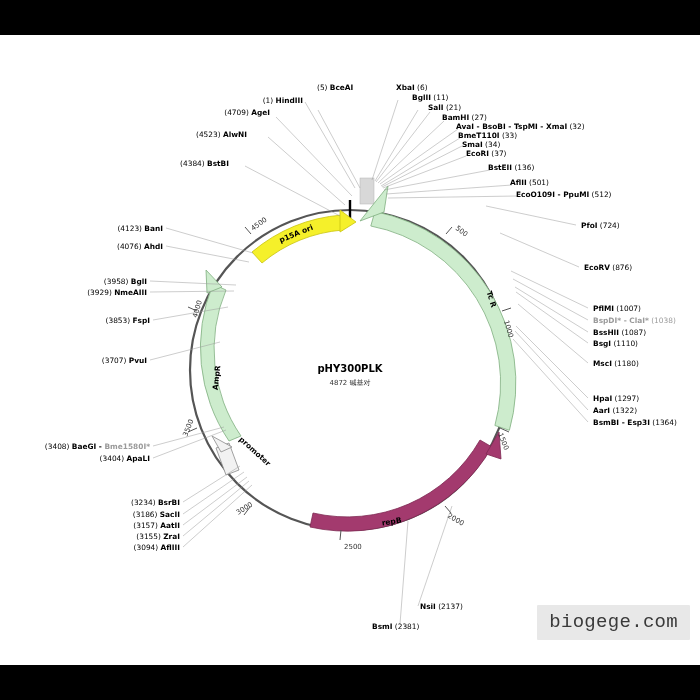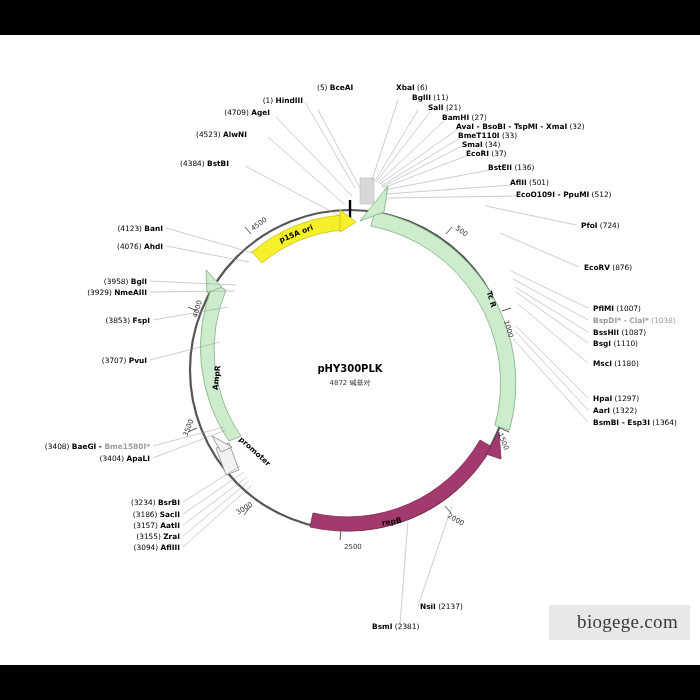--- a/index.html
+++ b/index.html
@@ -15,23 +15,23 @@
   }
   #bar-top{top:0;}
   #bar-bottom{bottom:0;}
   #canvas{
     position:absolute;top:0;left:0;width:700px;height:700px;
   }
   .wm{
     position:absolute;right:10px;bottom:60px;
     background:#e8e8e8;
     color:#3a3a3a;
-    font-family:Liberation Serif, serif;
+    font-family:Liberation Mono, monospace;
     font-size:19px;
-    padding:6px 12px 7px 28px;
+    padding:6px 12px 7px 12px;
     letter-spacing:0.3px;
     border-radius:1px;
   }
   svg text{ font-family:"DejaVu Sans", sans-serif; }
   .lbl{ font-size:7.4px; fill:#000000; }
   .tick-lbl{ font-size:7px; fill:#333333; }
   .feat-lbl{ font-size:7.5px; fill:#000000; font-weight:bold;}
   .plasmid-name{ font-size:10px; fill:#000000; font-weight:bold; }
   .plasmid-size{ font-size:7px; fill:#333333; }
   .leader{ stroke:#9a9a9a; stroke-width:0.5px; fill:none; }

